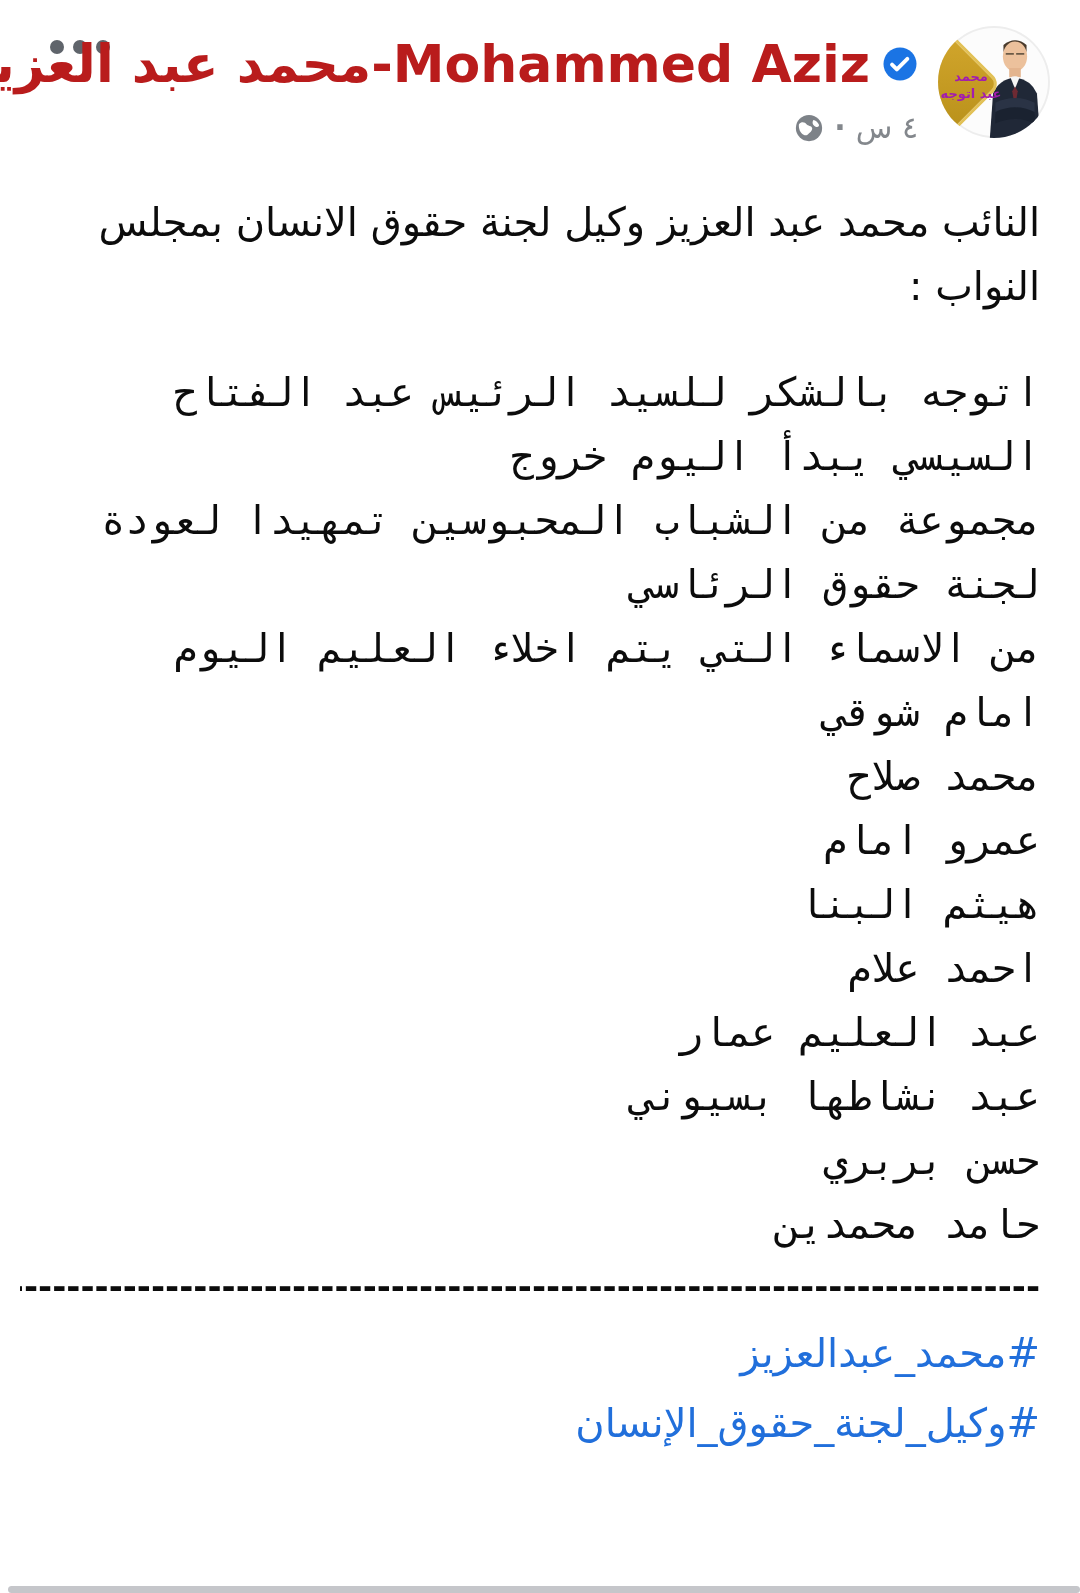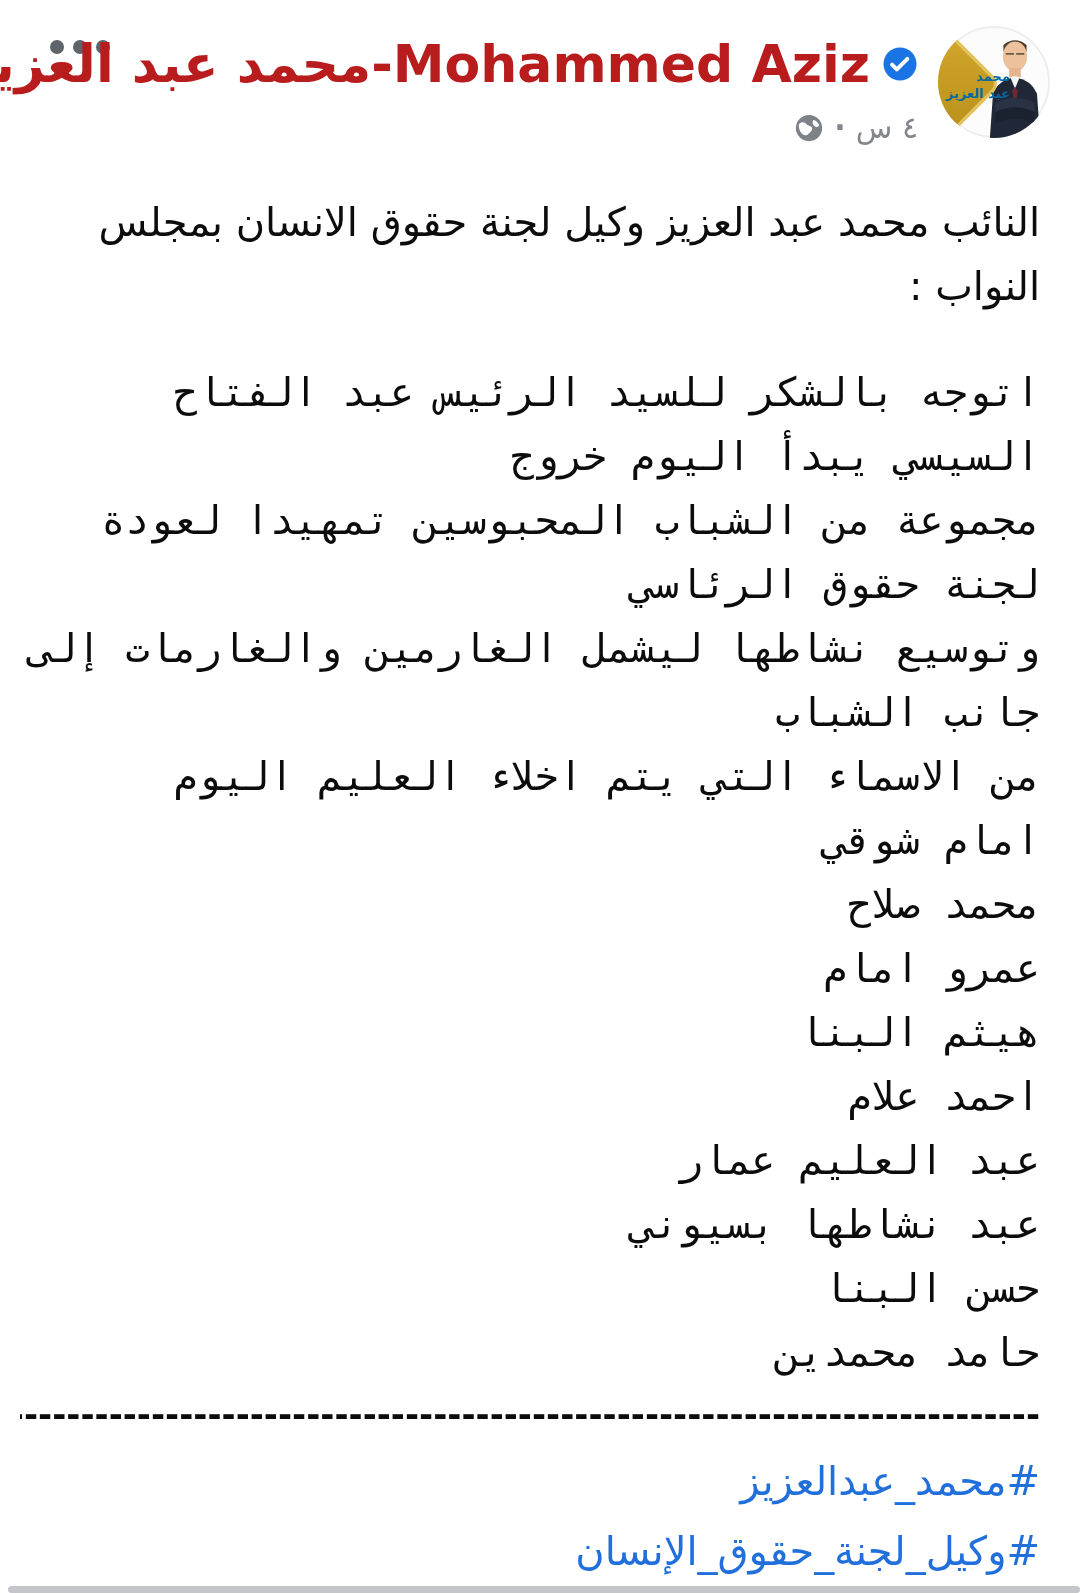--- a/index.html
+++ b/index.html
@@ -27,22 +27,22 @@
              color:var(--muted);font-size:30px;}
   .meta-line .dot{font-weight:700;}
   .globe{width:30px;height:30px;}
   
   .avatar{position:relative;width:112px;height:112px;border-radius:50%;overflow:hidden;
           background:#fcfcfc;box-shadow:inset 0 0 0 2px rgba(0,0,0,.06);cursor:pointer;}
   .avatar .person{position:absolute;right:-2px;bottom:-4px;width:74px;height:104px;}
   .avatar .gold-diamond{position:absolute;left:-28px;top:20px;width:76px;height:76px;
           transform:rotate(45deg);background:linear-gradient(135deg,#d2a62c,#b8901a);
           border:3px solid #e2c157;border-radius:12px;}
-  .avatar .badge-text{position:absolute;left:-6px;top:42px;width:78px;text-align:right;
-          color:#0369a1;font-size:13px;font-weight:700;line-height:17px;}
+  .avatar .badge-text{position:absolute;left:-6px;top:42px;width:78px;text-align:center;
+          color:#a21caf;font-size:13px;font-weight:700;line-height:17px;}
   
   .post-body{direction:rtl;text-align:right;padding:0 40px 0 20px;font-size:40px;color:var(--text);}
   .intro{margin-top:40px;line-height:64px;}
   .paragraph{margin-top:46px;}
   .paragraph div, .names div{line-height:64px;font-family:Liberation Mono, monospace;}
   .separator{margin-top:6px;line-height:40px;font-size:34px;font-weight:600;
              white-space:nowrap;overflow:hidden;}
   .hashtags{margin-top:12px;color:var(--link-blue);}
   .hashtags div{line-height:70px;cursor:pointer;}
   .bottom-bar{position:absolute;left:8px;right:0;bottom:0;height:7px;background:#c5c6ca;
@@ -87,45 +87,44 @@
         <path d="M22 13 h7 v1.6 h-7 z M31 13 h7 v1.6 h-7 z" fill="#6b5a46"></path>
         <path d="M8 90 L11 48 Q16 36 30 34 Q44 36 49 48 L52 90 Z" fill="#202837"></path>
         <path d="M26 34 L30 44 L34 34 Q30 32 26 34 Z" fill="#f5f5f5"></path>
         <path d="M30 42 l2.4 4 -2.4 14 -2.4-14 z" fill="#6e2a33"></path>
         <path d="M13 56 Q30 48 47 56 L47 66 Q30 58 13 66 Z" fill="#2a3345"></path>
         <path d="M13 64 Q30 56 47 64 L47 74 Q30 66 13 74 Z" fill="#1a2230"></path>
       </svg>
       <div class="gold-diamond"></div>
       <div class="badge-text">
         <div>محمد</div>
-        <div>عبد العزيز</div>
+        <div>عبد اتوجه</div>
       </div>
     </div>
   </div>
 </div>
 
 <div class="post-body">
   <div class="intro">النائب محمد عبد العزيز وكيل لجنة حقوق الانسان بمجلس النواب :</div>
 
   <div class="paragraph">
       <div>اتوجه بالشكر للسيد الرئيس عبد الفتاح السيسي يبدأ اليوم خروج</div>
       <div>مجموعة من الشباب المحبوسين تمهيدا لعودة لجنة حقوق الرئاسي</div>
-      <div>وتوسيع نشاطها ليشمل الغارمين والغارمات إلى جانب الشباب</div>
       <div>من الاسماء التي يتم اخلاء العليم اليوم</div>
     </div>
 
   <div class="names">
       <div>امام شوقي</div>
       <div>محمد صلاح</div>
       <div>عمرو امام</div>
       <div>هيثم البنا</div>
       <div>احمد علام</div>
       <div>عبد العليم عمار</div>
       <div>عبد نشاطها بسيوني</div>
-      <div>حسن البنا</div>
+      <div>حسن بربري</div>
       <div>حامد محمدين</div>
     </div>
 
   <div class="separator">------------------------------------------------------------------------------------</div>
 
   <div class="hashtags">
       <div>#محمد_عبدالعزيز</div>
       <div>#وكيل_لجنة_حقوق_الإنسان</div>
     </div>
 </div>

